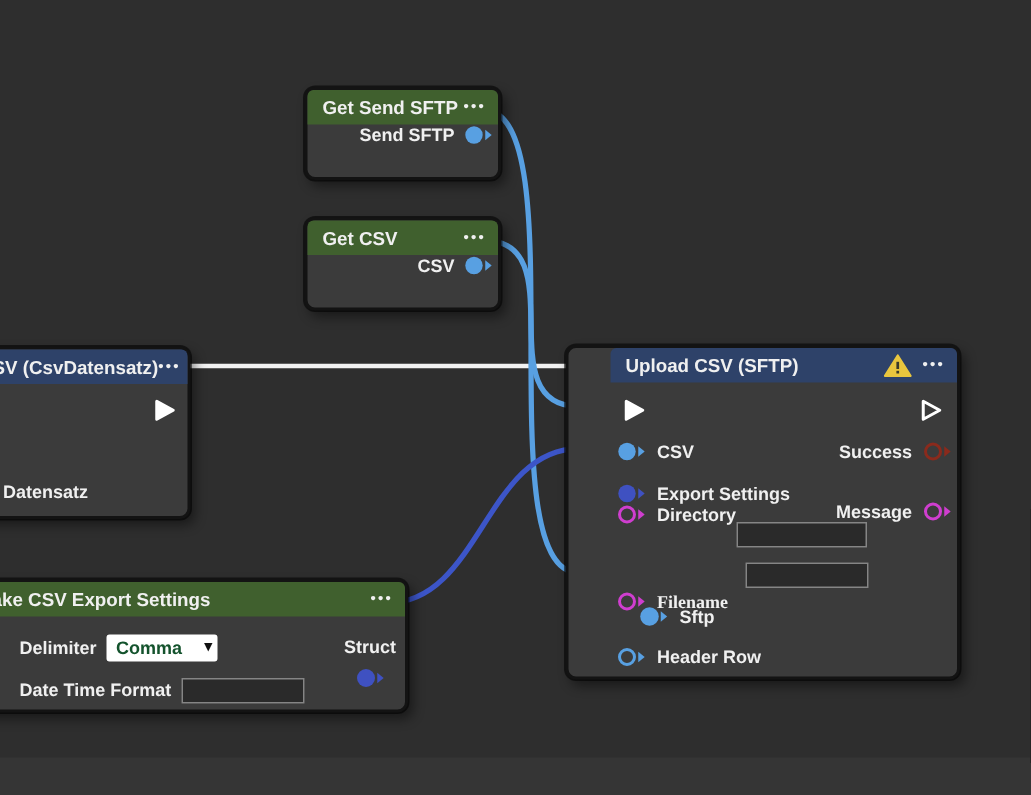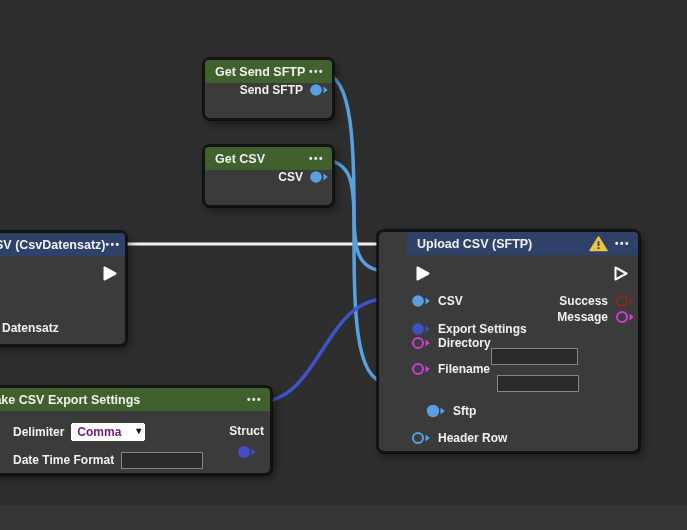--- a/index.html
+++ b/index.html
@@ -44,21 +44,21 @@
   .c-magenta{color:var(--port-magenta);} .c-darkred{color:var(--port-darkred);}
   .abs{position:absolute;}
   .row{position:absolute;display:flex;align-items:center;gap:7px;height:20px;white-space:nowrap;}
   .field{
     background:var(--field-bg); border:1px solid var(--field-border);
     height:17px; color:#ddd; font-family:"Liberation Sans",sans-serif; font-size:11px; padding:0 4px;
   }
   .select-wrap{position:relative;display:inline-block;}
   .select-wrap select{
     appearance:none;-webkit-appearance:none;
-    background:#fff;color:#701a75;border:1px solid #fff;border-radius:2px;
+    background:#fff;color:#14532d;border:1px solid #fff;border-radius:2px;
     font-family:"Liberation Sans",sans-serif;font-size:12px;font-weight:bold;
     height:18px;padding:0 18px 0 5px;width:74px;
   }
   .select-wrap .chev{position:absolute;right:4px;top:2px;color:#111;font-size:10px;pointer-events:none;}
   .lbl{white-space:nowrap;}
 </style>
 </head>
 <body>
 
 <div id="canvas">
@@ -151,21 +151,21 @@
         <span class="lbl">Export Settings</span>
       </div>
       <div class="row" style="left:4px;top:78px;">
         <svg class="port c-magenta" width="20" height="14" viewBox="0 0 20 14">
           <circle cx="7" cy="7" r="5" fill="none" stroke="currentColor" stroke-width="2"></circle>
             <path d="M14.5 3.5 L18.8 7 L14.5 10.5 Z" fill="currentColor"></path>
         </svg>
         <span class="lbl">Directory</span>
       </div>
       <input class="field abs" style="left: 84px; top: 93px; width: 87px;" type="text" value="">
-      <div class="row" style="left:4px;top:104px;">
+      <div class="row" style="left:4px;top:136px;font-family:Liberation Serif, serif;">
         <svg class="port c-magenta" width="20" height="14" viewBox="0 0 20 14">
           <circle cx="7" cy="7" r="5" fill="none" stroke="currentColor" stroke-width="2"></circle>
             <path d="M14.5 3.5 L18.8 7 L14.5 10.5 Z" fill="currentColor"></path>
         </svg>
         <span class="lbl">Filename</span>
       </div>
       <input class="field abs" style="left: 90px; top: 120px; width: 82px;" type="text" value="">
       <div class="row" style="left:19px;top:146px;">
         <svg class="port c-blue" width="20" height="14" viewBox="0 0 20 14">
           <circle cx="7" cy="7" r="6.2" fill="currentColor"></circle>
@@ -181,21 +181,21 @@
         <span class="lbl">Header Row</span>
       </div>
 
       <div class="row" style="right:3px;top:36px;">
         <span class="lbl">Success</span>
         <svg class="port c-darkred" width="20" height="14" viewBox="0 0 20 14">
           <circle cx="7" cy="7" r="5" fill="none" stroke="currentColor" stroke-width="2"></circle>
             <path d="M14.5 3.5 L18.8 7 L14.5 10.5 Z" fill="currentColor"></path>
         </svg>
       </div>
-      <div class="row" style="right:3px;top:52px;justify-content:center;">
+      <div class="row" style="right:3px;top:76px;justify-content:center;">
         <span class="lbl">Message</span>
         <svg class="port c-magenta" width="20" height="14" viewBox="0 0 20 14">
           <circle cx="7" cy="7" r="5" fill="none" stroke="currentColor" stroke-width="2"></circle>
             <path d="M14.5 3.5 L18.8 7 L14.5 10.5 Z" fill="currentColor"></path>
         </svg>
       </div>
     </div>
   </div>
 
   <div class="node" style="left:-28px;top:358px;width:300px;height:89px;">

